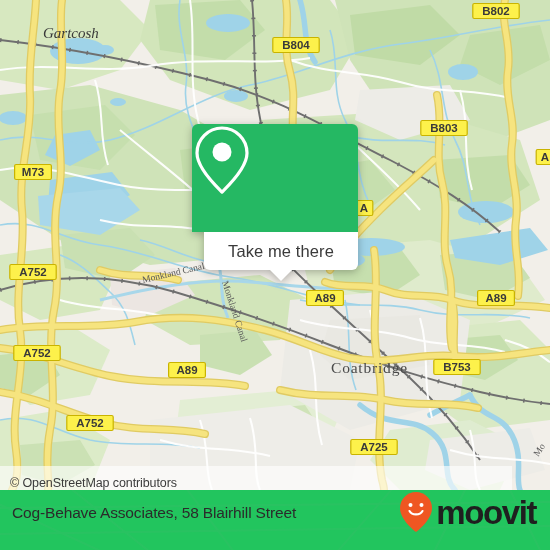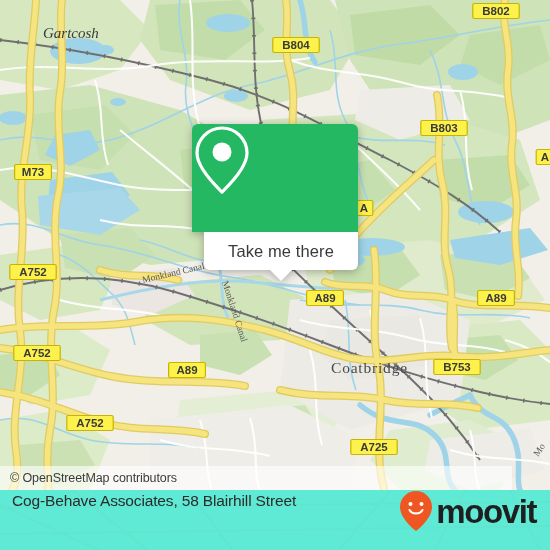--- a/index.html
+++ b/index.html
@@ -39,21 +39,21 @@
 
   
   #attrib {
     position: absolute;
     left: 0;
     top: 466px;
     width: 512px;
     height: 24px;
     background: rgba(255,255,255,0.62);
     display: flex;
-    align-items: center;
+    align-items: flex-end;
     box-sizing: border-box;
     padding-left: 10px;
   }
   #attrib span {
     font-size: 12.5px;
     color: #3b3b3b;
     letter-spacing: -0.1px;
     white-space: nowrap;
   }
 
@@ -99,23 +99,23 @@
     border-top: 11px solid #ffffff;
   }
 
   
   #footer {
     position: absolute;
     left: 0;
     top: 490px;
     width: 550px;
     height: 60px;
-    background: #5eead4;
+    background: #22c55e;
     display: flex;
-    align-items: flex-start;
+    align-items: center;
     justify-content: space-between;
     box-sizing: border-box;
     padding: 0 14px 16px 12px;
     overflow: hidden;
   }
   #footer-bg {
     position: absolute;
     left: 0; top: 0;
     width: 550px; height: 60px;
     opacity: 0.06;

